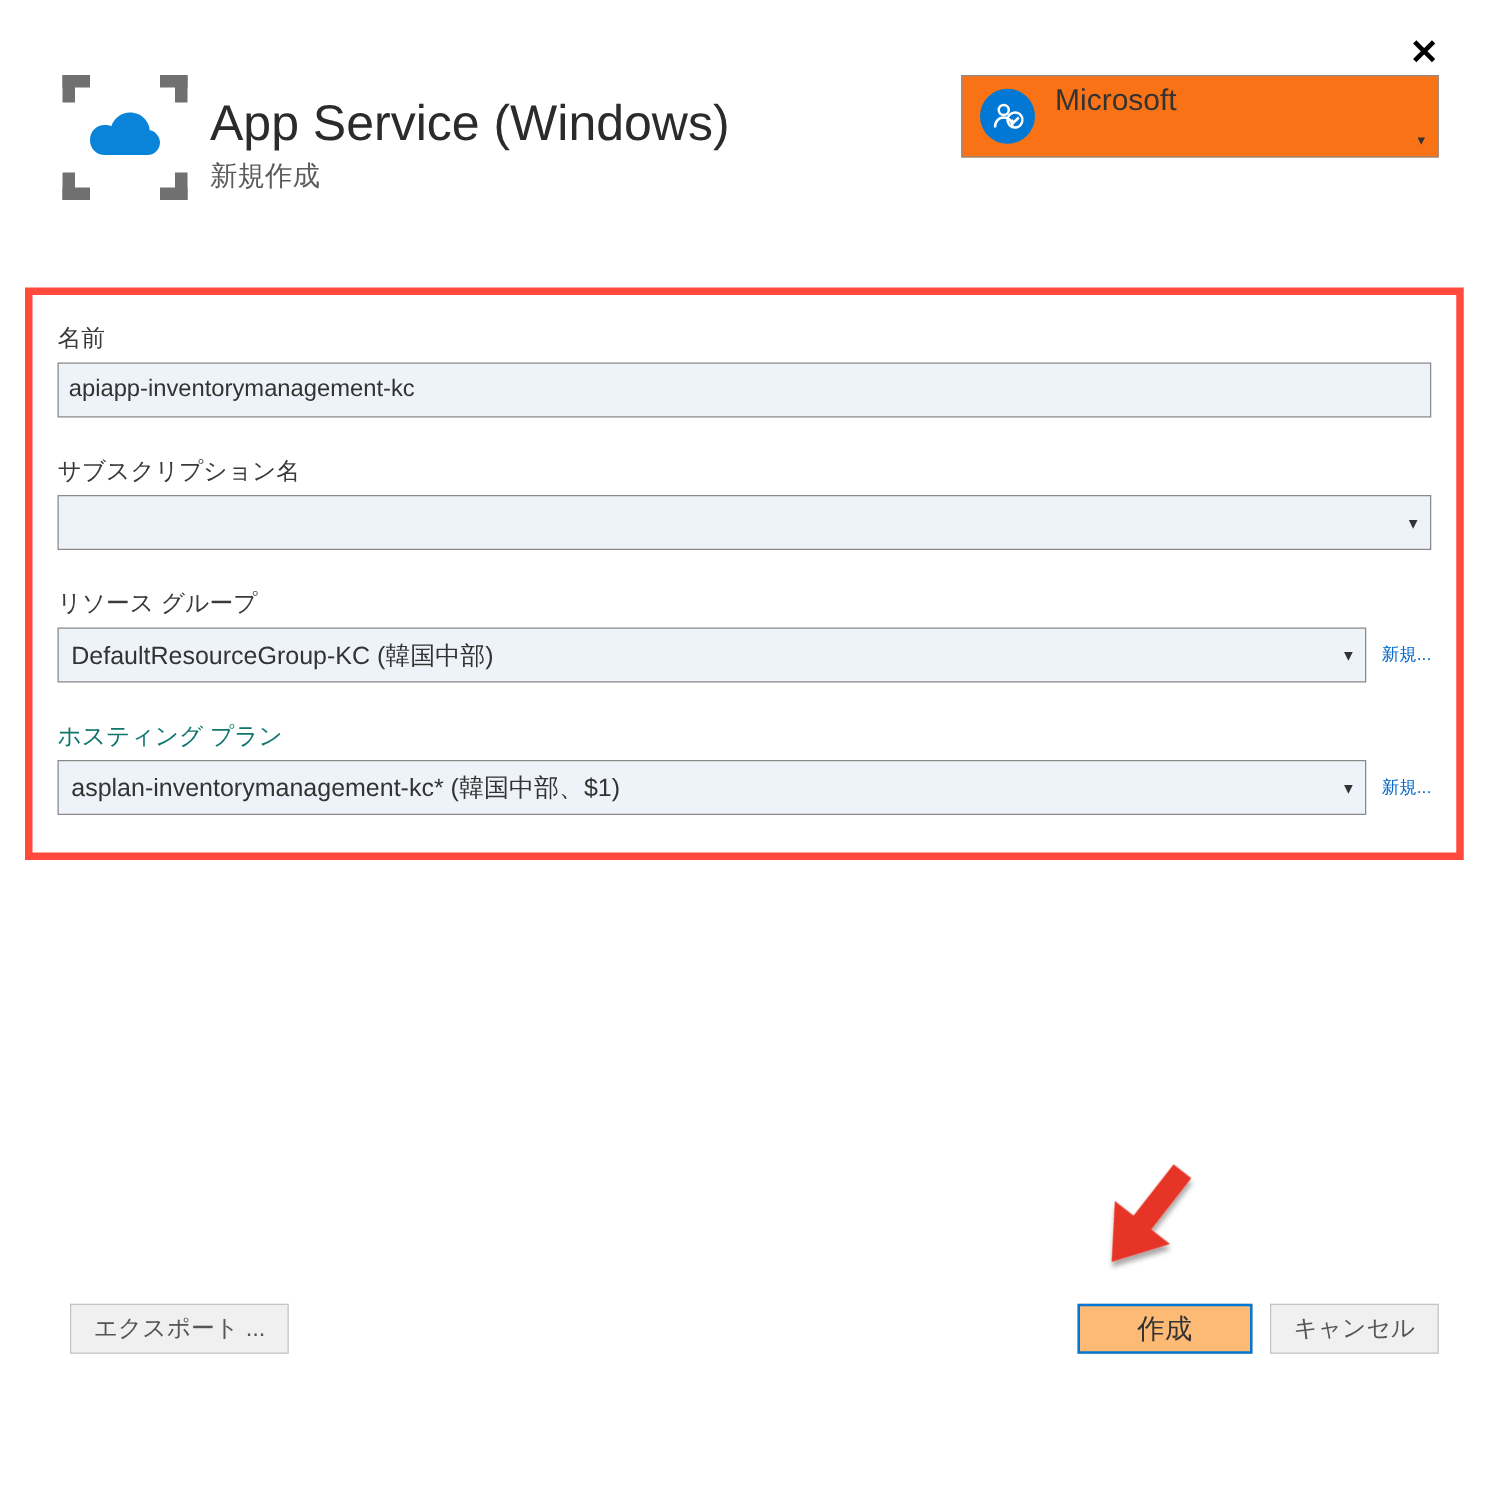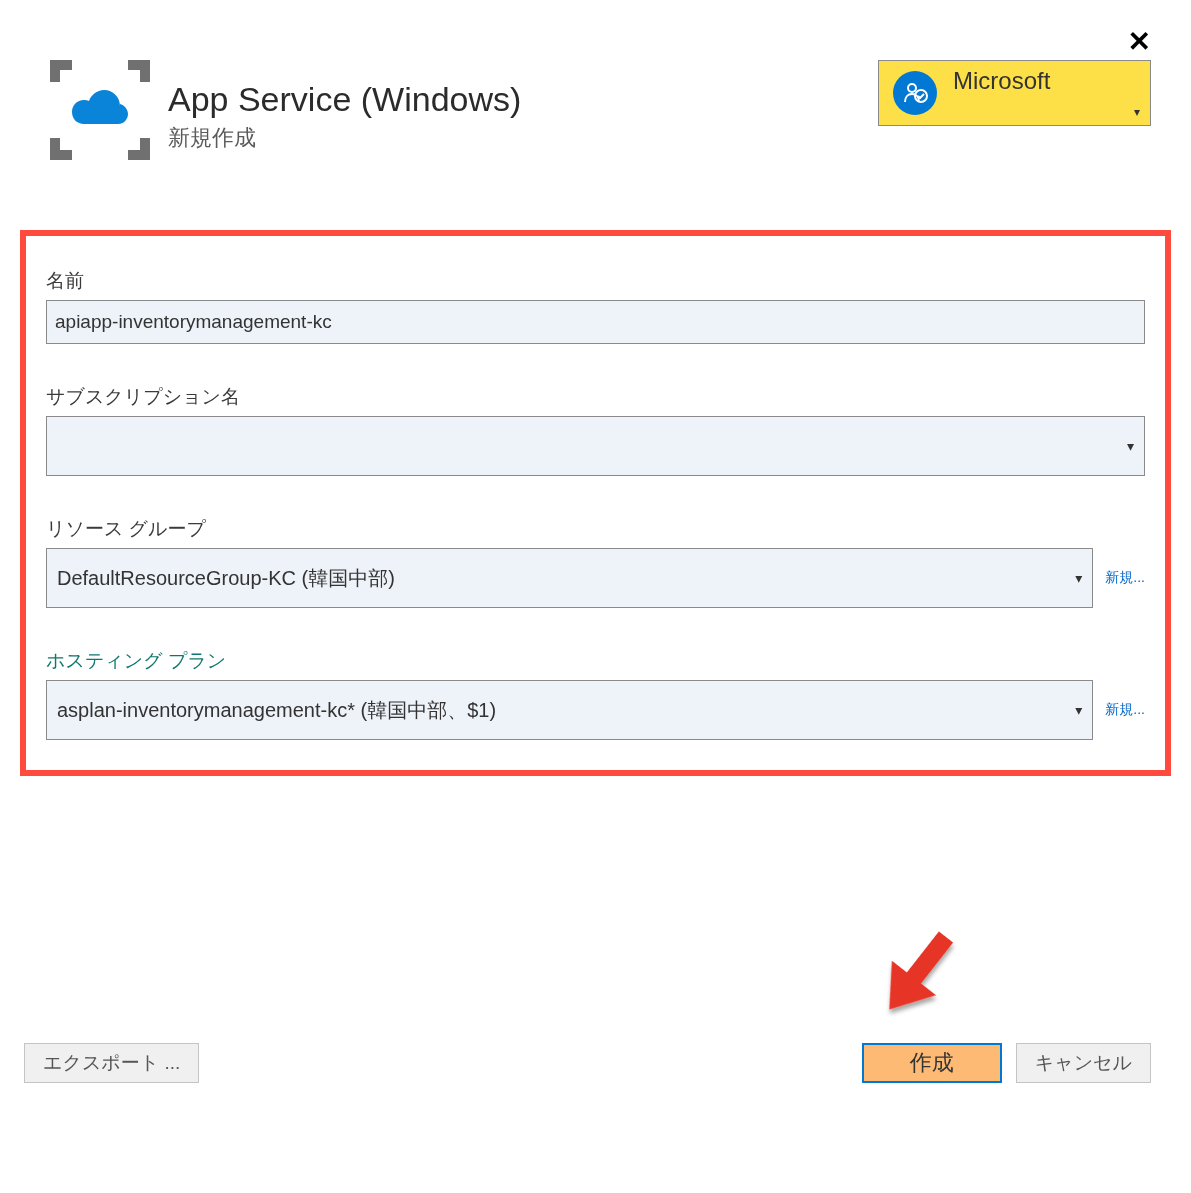--- a/index.html
+++ b/index.html
@@ -55,38 +55,38 @@
       position: absolute;
       top: 50%;
       left: 50%;
       transform: translate(-50%, -50%);
     }
     .title-block {
       display: flex;
       flex-direction: column;
     }
     .title-main {
-      font-size: 34px;
+      font-size: 40px;
       font-weight: 300;
       color: #2b2b2b;
       margin-top: 12px;
     }
     .title-sub {
       font-size: 22px;
       color: #5b5b5b;
       margin-top: 4px;
     }
     .account-box {
       border: 1px solid #8a8a8a;
-      width: 273px;
+      width: 382px;
       height: 66px;
       display: flex;
       align-items: center;
       padding: 0 10px 0 14px;
-      background: #fde047;
+      background: #f97316;
       cursor: pointer;
     }
     .account-icon {
       width: 44px;
       height: 44px;
       border-radius: 50%;
       background: #0078d4;
       display: flex;
       align-items: center;
       justify-content: center;
@@ -107,21 +107,21 @@
     }
     .form-area {
       margin: 70px 20px 0 20px;
       border: 6px solid #ff4a3d;
       padding: 14px 20px 30px 20px;
       position: relative;
     }
     .form-label {
       font-size: 19px;
       color: #3a3a3a;
-      margin-top: 18px;
+      margin-top: 8px;
       margin-bottom: 6px;
     }
     .form-label.gray {
       color: #0f766e;
     }
     .field-row {
       display: flex;
       align-items: center;
       gap: 12px;
     }
@@ -130,21 +130,21 @@
       height: 44px;
       border: 1px solid #8a8a8a;
       font-size: 19px;
       padding: 0 8px;
       background: #eef3f9;
       color: #333;
       font-family: inherit;
       outline: none;
     }
     .dropdown {
-      height: 60px;
+      height: 44px;
       border: 1px solid #8a8a8a;
       font-size: 20px;
       padding: 0 30px 0 10px;
       background: #eef3f9;
       color: #333;
       position: relative;
       display: flex;
       align-items: center;
       cursor: pointer;
       flex: 1;
@@ -173,21 +173,21 @@
     .arrow-pointer {
       position: absolute;
       left: 860px;
       top: 920px;
       transform: rotate(0deg);
       pointer-events: none;
     }
     .button-bar {
       position: absolute;
       bottom: 110px;
-      left: 24px;
+      left: 56px;
       right: 40px;
       display: flex;
       justify-content: space-between;
       align-items: center;
     }
     .left-buttons, .right-buttons {
       display: flex;
       gap: 14px;
     }
     .btn {

